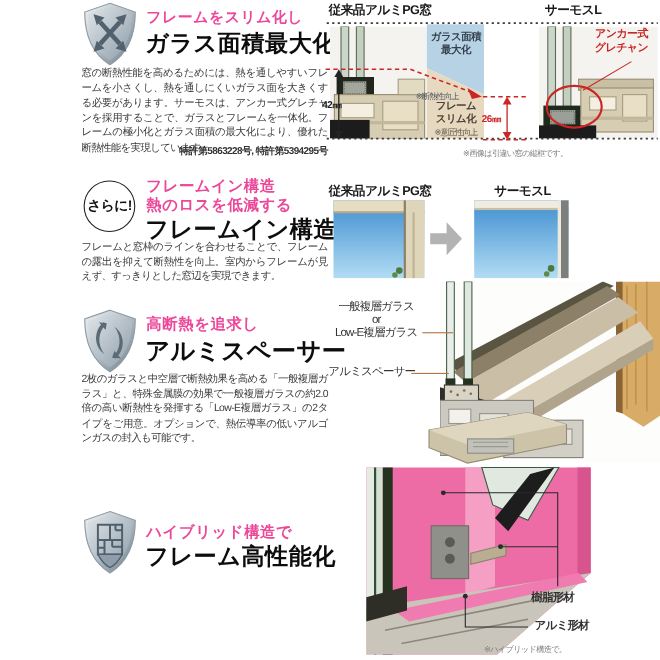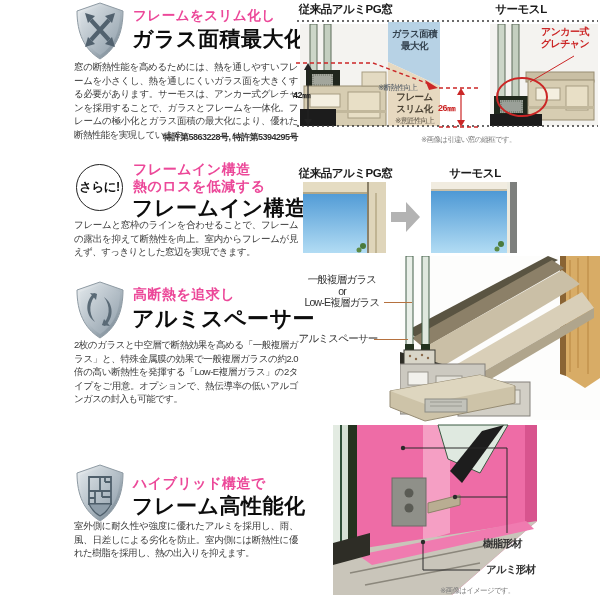--- a/index.html
+++ b/index.html
@@ -266,21 +266,20 @@
       <path d="M26 1 L49 9 C49 31 42 47 26 57 C10 47 3 31 3 9 Z" fill="url(#shg4)" stroke="#8e9aa3" stroke-width="1"></path>
       <path d="M26 4 L46 11 C46 30 40 44 26 53 C12 44 6 30 6 11 Z" fill="url(#shg4b)"></path>
       <g stroke="#4f5f6b" stroke-width="1.8" fill="none">
         <path d="M15 13 H37 V40 H15 Z M15 27 H37 M26 13 V27 M31 18 H37 M31 13 V18 M21 27 V40 M15 34 H21 M28 33 H37 M28 27 V33"></path>
       </g>
       <path d="M15 40 C18 46 22 50 26 52 C30 50 34 46 37 40 Z" fill="#8e9da9" stroke="#4f5f6b" stroke-width="1.2"></path>
     </svg>
   </div>
   <div class="abs ttl-s" style="left:133px; top:475px; font-size:14px;">ハイブリッド構造で</div>
   <div class="abs ttl-l" style="left:132px; top:492px;">フレーム高性能化</div>
-  <div class="abs body-txt" style="left:74px; top:519px; width:224px;">室外側に耐久性や強度に優れたアルミを採用し、雨、風、日差しによる劣化を防止。室内側には断熱性に優れた樹脂を採用し、熱の出入りを抑えます。</div>
 
   <div class="abs" style="left:330px; top:373px;">
     <svg width="208" height="225" viewBox="0 0 208 225">
 
       <polygon points="60,18 150,2 185,13 185,30 95,48 60,34" fill="#cdc3a8" stroke="#968c74" stroke-width="1"></polygon>
       <polygon points="60,18 150,2 185,13 95,31" fill="#ded6bf"></polygon>
       <rect x="95" y="26" width="42" height="13" fill="#c2c2ba" stroke="#8c8c84"></rect>
       <path d="M100 29 H132 M100 33 H132" stroke="#9a9a92" stroke-width="1"></path>
 
       <g>
@@ -310,15 +309,15 @@
       <path d="M73 75 H177 V160"></path>
       <path d="M125 124 H177"></path>
       <path d="M93 169 V197 H150"></path>
     </g>
     <circle cx="73" cy="75" r="2.2" fill="#2a2a2a"></circle>
     <circle cx="125" cy="124" r="2.2" fill="#2a2a2a"></circle>
     <circle cx="93" cy="169" r="2.2" fill="#2a2a2a"></circle>
   </svg>
   <div class="abs photo-lbl" style="left:483px; top:538px; font-weight:700;">樹脂形材</div>
   <div class="abs photo-lbl" style="left:486px; top:564px; font-weight:700;">アルミ形材</div>
-  <div class="abs foot-note" style="left:440px; top:586px; width:125px;">※画像はイメージです。</div>
+  <div class="abs foot-note" style="left:440px; top:586px; width:125px;">※ハイブリッド構造で。</div>
 
 </div>
 
 </body></html>

